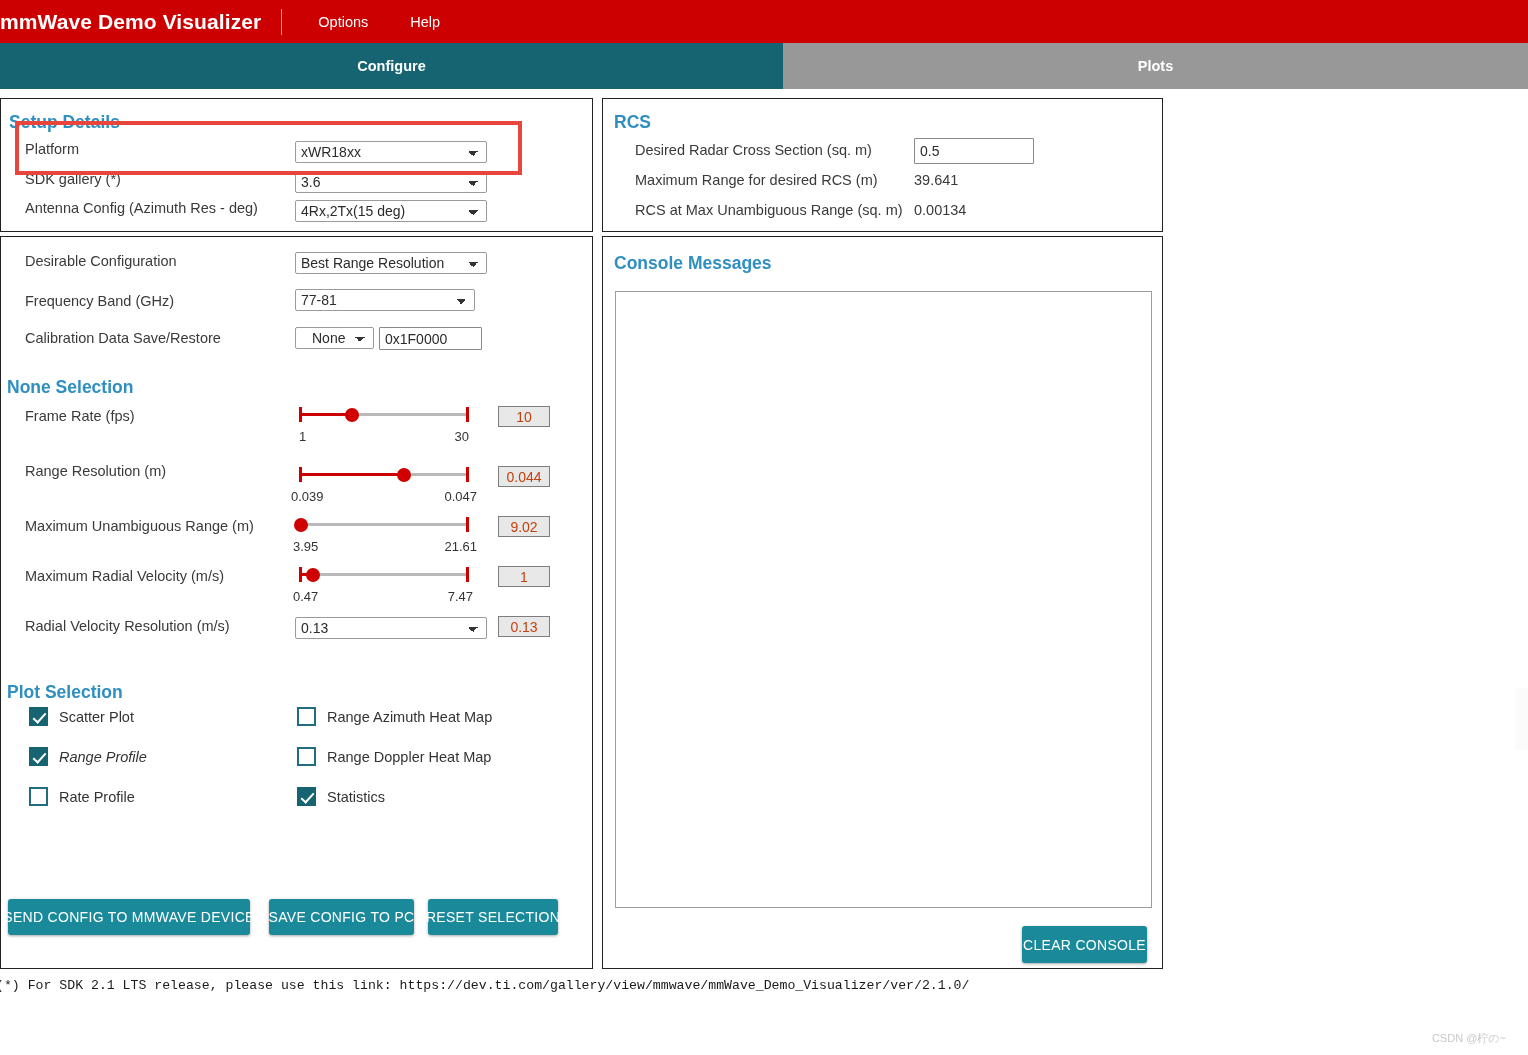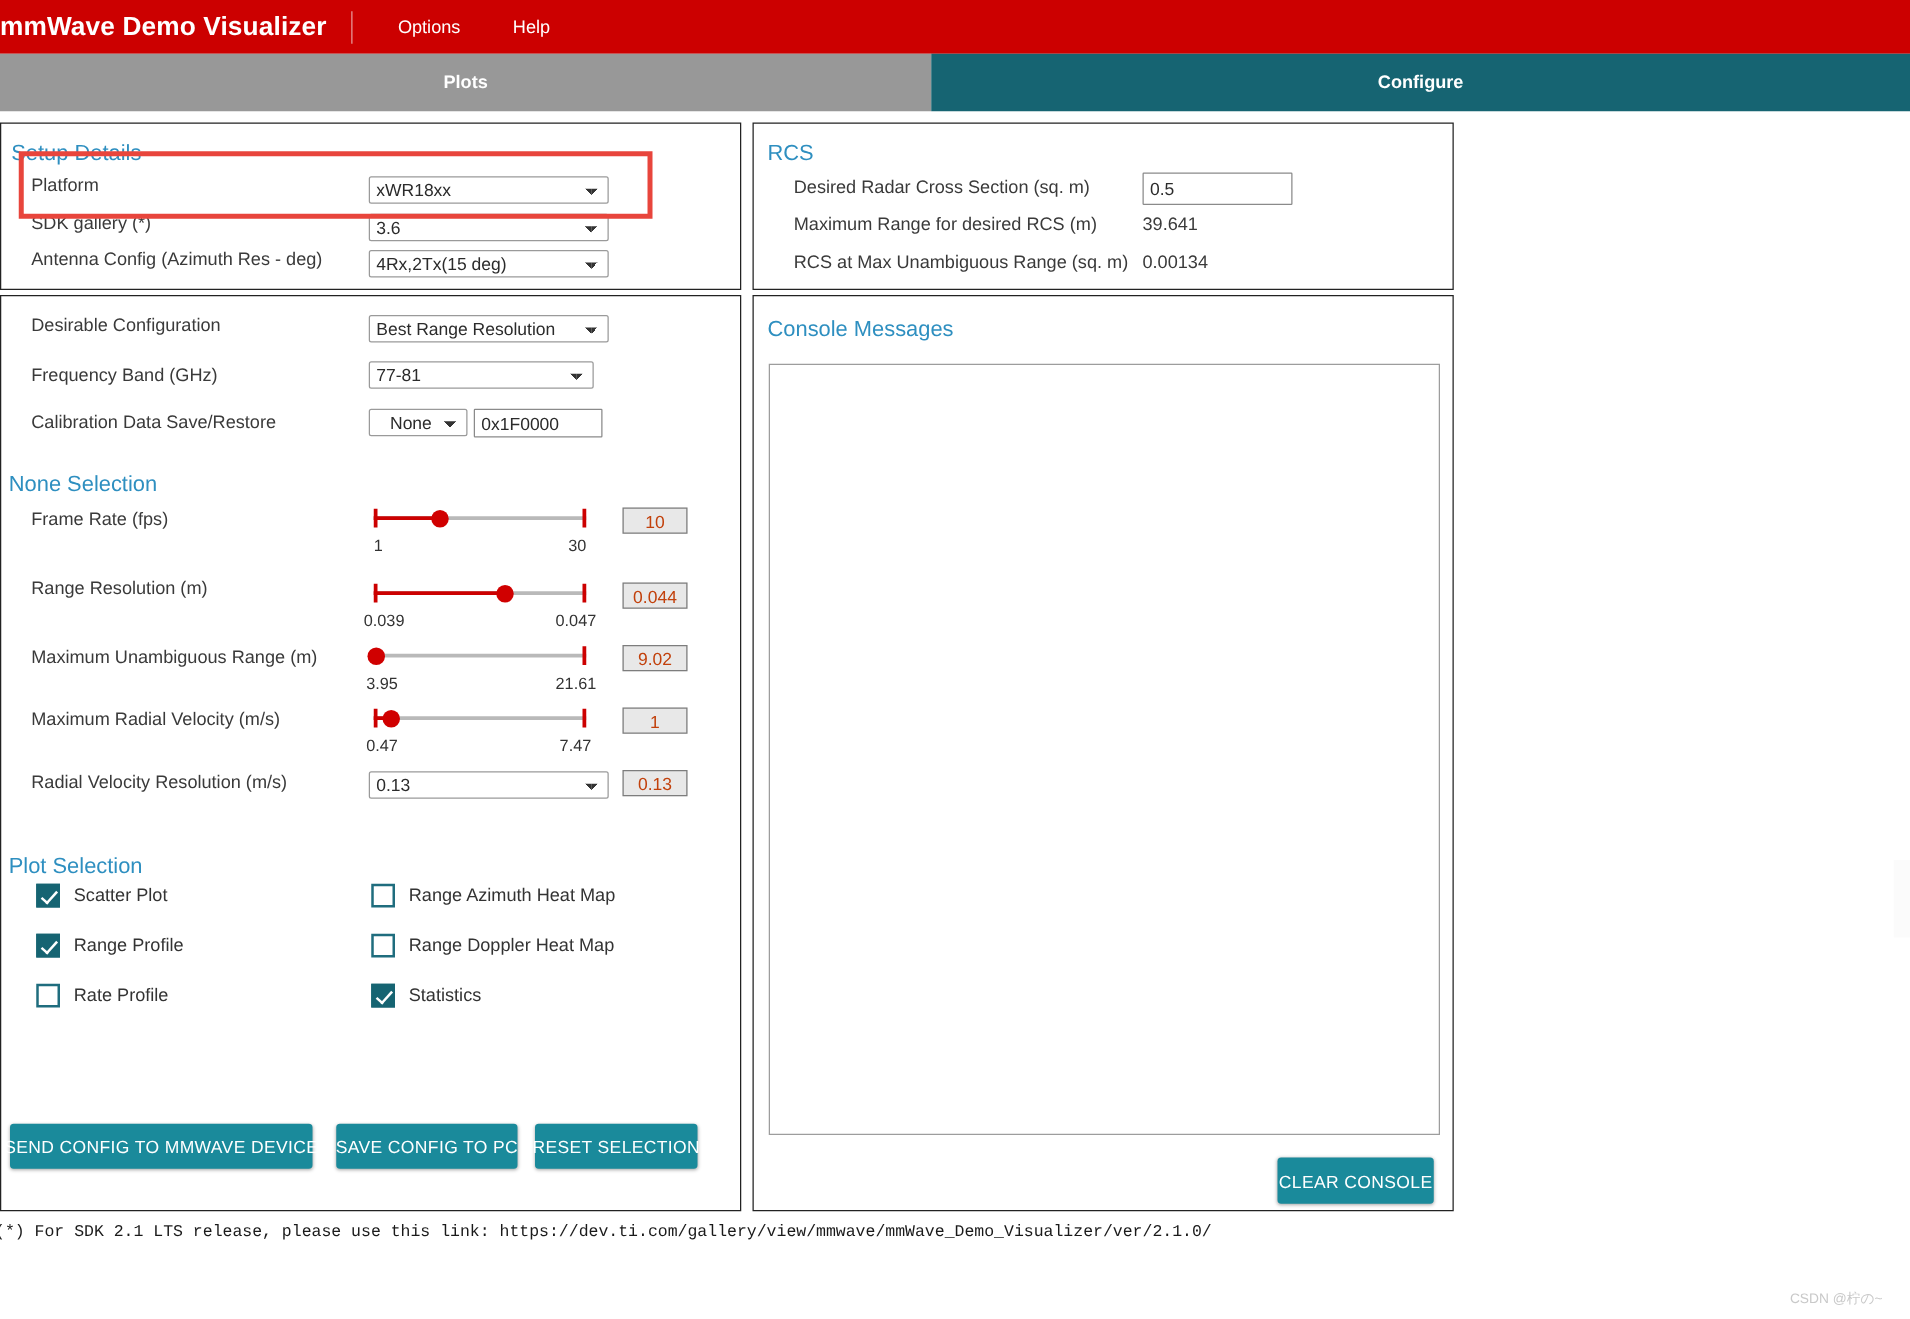--- a/index.html
+++ b/index.html
@@ -37,21 +37,21 @@
     font-size:14.5px; font-weight:bold; color:#ffffff;
   }
   .tab.active { background:#166472; width:783px; }
   .tab.inactive { background:#989898; width:745px; }
 
   
   .panel {
     position:absolute; border:1px solid #222222; background:#ffffff;
   }
   .panel-title {
-    color:#2e8fc0; font-size:17.5px; font-weight:normal;
+    color:#2e8fc0; font-size:17.5px; font-weight:bold;
   }
 
   
   #setupPanel { left:0; top:98px; width:593px; height:134px; }
   #configPanel { left:0; top:236px; width:593px; height:733px; }
   #rcsPanel   { left:602px; top:98px; width:561px; height:134px; }
   #consolePanel { left:602px; top:236px; width:561px; height:733px; }
 
   .row { display:flex; align-items:center; position:absolute; }
   .lbl {
@@ -169,22 +169,22 @@
 <div id="app">
 
   <div class="topbar">
     <div class="brand">mmWave Demo Visualizer</div>
     <div class="brand-sep"></div>
     <div class="menu-item">Options</div>
     <div class="menu-item">Help</div>
   </div>
 
   <div class="tabs">
+    <div class="tab active">Configure</div>
     <div class="tab inactive">Plots</div>
-    <div class="tab active">Configure</div>
   </div>
 
   <div class="panel" id="setupPanel">
     <div class="panel-title" style="position:absolute;left:8px;top:13px;">Setup Details</div>
 
     <div class="row" style="left:24px; top:42px;">
       <div class="lbl" style="width:270px;">Platform</div>
     </div>
     <select class="sel" style="position:absolute;left:294px;top:42px;width:192px;">
       <option>xWR18xx</option>
@@ -284,21 +284,21 @@
 
     <div class="cbrow" style="left:28px;top:470px;">
       <div class="cbox checked"></div>
       <div class="cblabel">Scatter Plot</div>
     </div>
     <div class="cbrow" style="left:296px;top:470px;">
       <div class="cbox"></div>
       <div class="cblabel">Range Azimuth Heat Map</div>
     </div>
 
-    <div class="cbrow" style="left:28px;top:510px;">
+    <div class="cbrow" style="left:28px;top:510px;font-style:italic;">
       <div class="cbox checked"></div>
       <div class="cblabel">Range Profile</div>
     </div>
     <div class="cbrow" style="left:296px;top:510px;">
       <div class="cbox"></div>
       <div class="cblabel">Range Doppler Heat Map</div>
     </div>
 
     <div class="cbrow" style="left:28px;top:550px;">
       <div class="cbox"></div>

